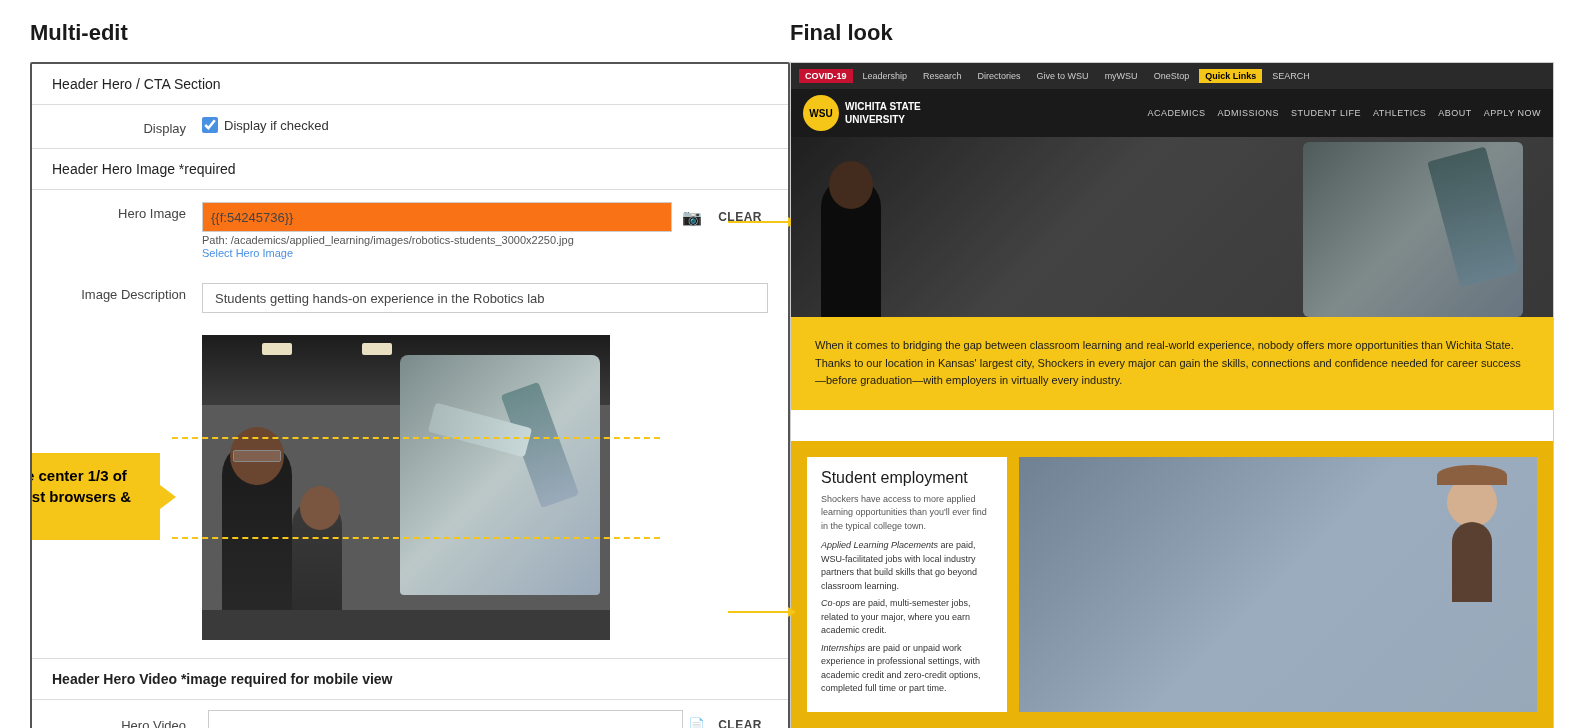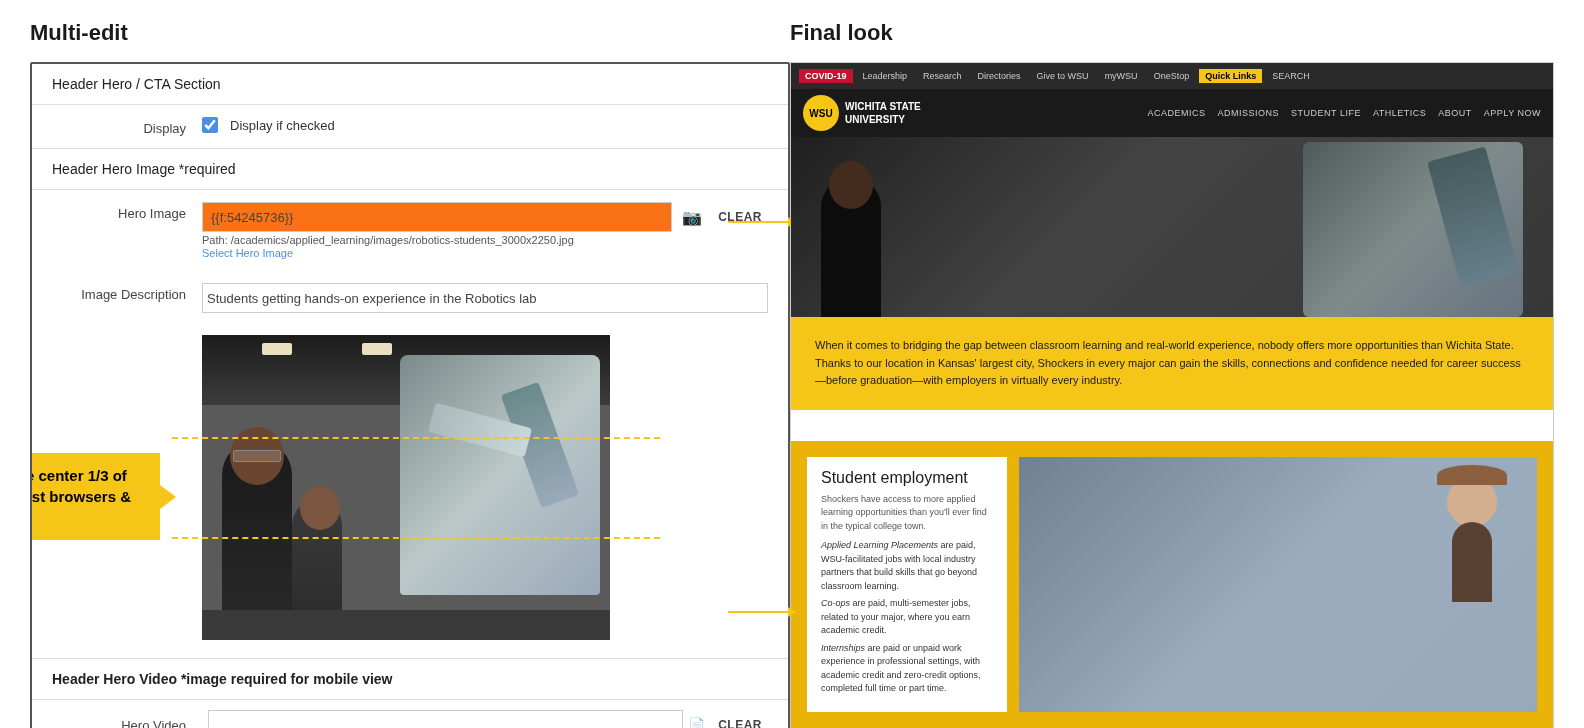--- a/index.html
+++ b/index.html
@@ -65,21 +65,21 @@
       padding-right: 16px;
     }
 
     .field-content {
       flex: 1;
     }
 
     .display-checkbox-row {
       display: flex;
       align-items: center;
-      gap: 12px;
+      gap: 6px;
     }
 
     .display-checkbox-row input[type="checkbox"] {
       width: 16px;
       height: 16px;
       accent-color: #4a90e2;
     }
 
     .display-label-text {
       font-size: 13px;
@@ -133,21 +133,21 @@
       color: #4a90e2;
       cursor: pointer;
       text-decoration: none;
       display: block;
       margin-top: 1px;
     }
 
     .text-input {
       width: 100%;
       border: 1px solid #ccc;
-      padding: 5px 4px;
+      padding: 5px 12px;
       font-size: 13px;
       color: #444;
       height: 30px;
     }
 
     .section2-header {
       padding: 12px 20px;
       font-weight: bold;
       font-size: 14px;
       color: #222;

